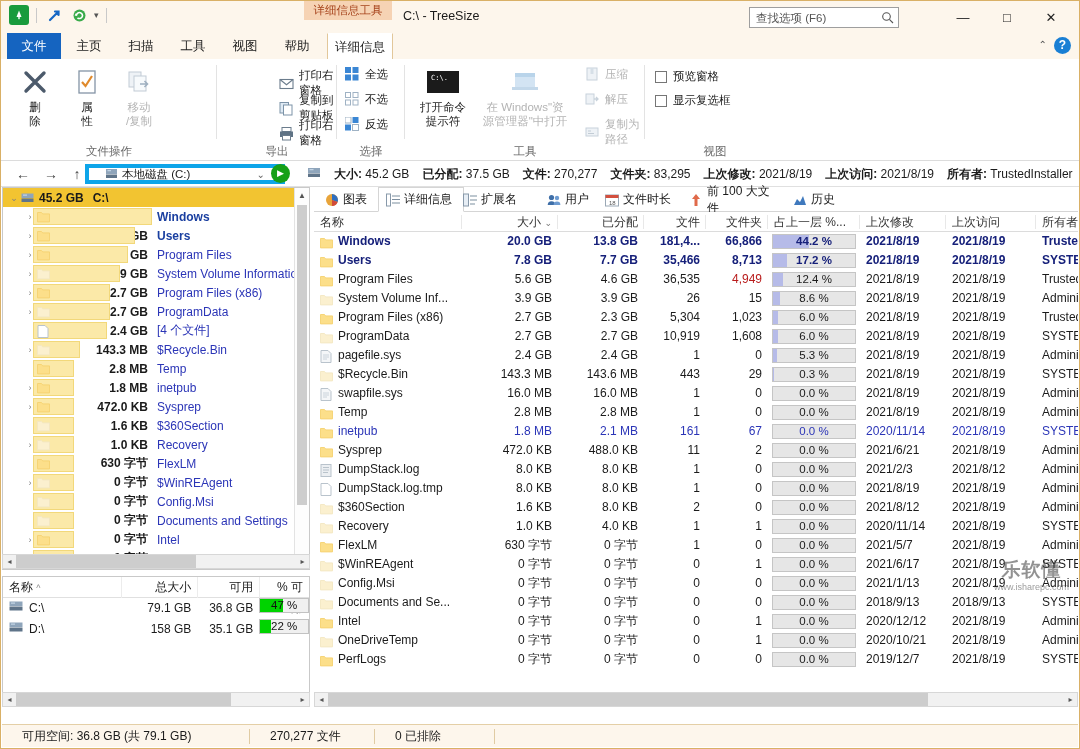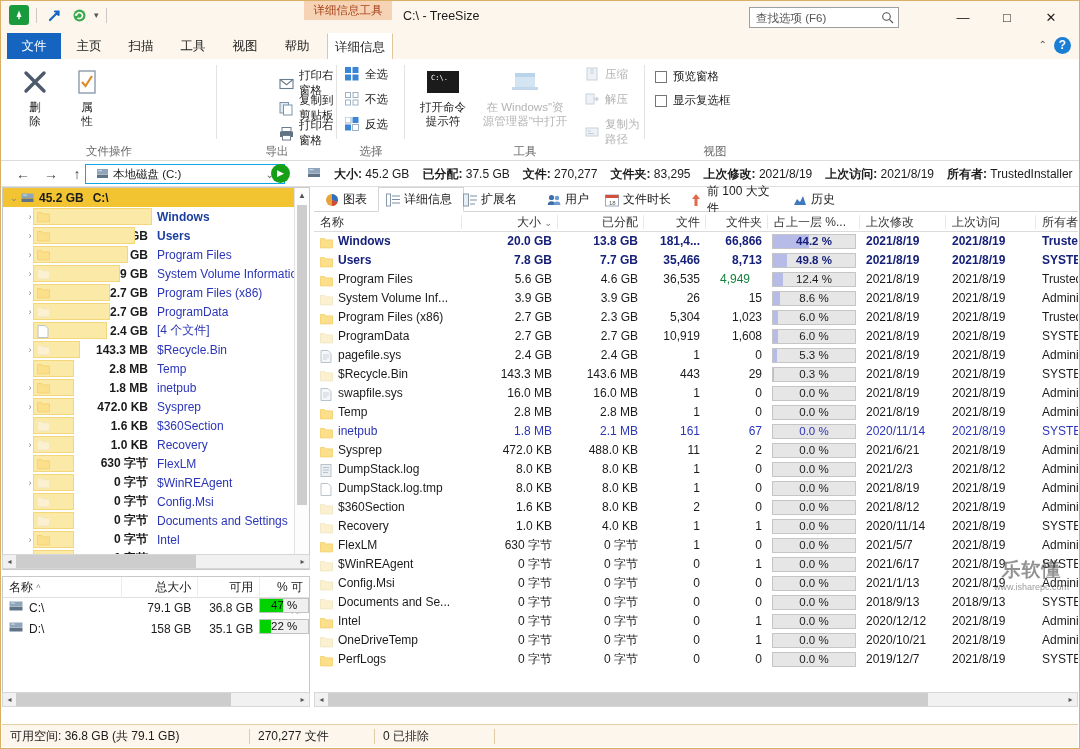--- a/index.html
+++ b/index.html
@@ -61,22 +61,22 @@
   .sm-ic { width:15px; height:15px; display:inline-block; flex:none; }
   .cbrow { position:absolute; display:flex; align-items:center; gap:6px; font-size:11.5px; }
   .cbox { width:12px; height:12px; border:1px solid #767676; background:#fff; }
 
   
   .addrbar { position:relative; height:26px; background:#fff;
              border-bottom:1px solid #e0e0e0; }
   .navbtn { position:absolute; top:3px; width:20px; height:20px; text-align:center;
             line-height:20px; font-size:14px; color:#444; }
   .pathbox { position:absolute; left:84px; top:3px; width:200px; height:20px;
-      border:1px solid #0ea5e9; background:#fff; display:flex; align-items:center;
-      padding:0 10px; font-size:11.5px; gap:4px; }
+      border:4px solid #0ea5e9; background:#fff; display:flex; align-items:center;
+      padding:0 16px; font-size:11.5px; gap:4px; }
   .gobtn { position:absolute; left:270px; top:3px; width:19px; height:19px;
       border-radius:50%; background:#16a017; color:#fff; font-size:9px;
       text-align:center; line-height:19px; }
 
   
   .leftpane { position:absolute; left:1px; top:186px; width:308px; height:519px; }
   .treewrap { position:absolute; left:0; top:0; width:308px; height:383px;
       border:1px solid #c9c9c9; background:#fff; overflow:hidden; }
   .trow { position:relative; height:19px; display:flex; align-items:center;
           font-size:12px; white-space:nowrap; }
@@ -137,21 +137,21 @@
   .vs-thumb { position:absolute; left:2px; right:2px; background:#cdcdcd; }
   .hscroll { position:absolute; height:15px; background:#f1f1f1;
              border:1px solid #d7d7d7; display:flex; align-items:center; }
   .hs-ar { width:13px; text-align:center; font-size:8px; color:#555; }
   .hs-track { position:relative; flex:1; height:13px; }
   .hs-thumb { position:absolute; top:0; bottom:0; background:#cdcdcd; }
 
   
   .statusbar { position:absolute; left:1px; bottom:1px; width:1076px; height:23px;
       background:#fdf6ec; border-top:1px solid #e4cfa6; font-size:12px; }
-  .sb { position:absolute; top:0; height:23px; line-height:23px; padding:0 8px; }
+  .sb { position:absolute; top:0; height:23px; line-height:23px; padding:0 20px; }
   .sb .vsep { position:absolute; right:0; top:4px; bottom:4px; width:1px;
               background:#e0cba3; }
 
   .wmark { position:absolute; left:655px; top:371px; width:125px; height:42px;
       opacity:.55; text-align:center; pointer-events:none; }
   .wmark .w1 { font-size:19px; font-weight:bold; color:#3a3a3a; letter-spacing:1px;
                line-height:24px; }
   .wmark .w2 { font-size:9px; color:#4a4a4a; }
 </style>
 </head>
@@ -230,20 +230,31 @@
       <div class="bigbtn" style="left:60px;">
         <div class="glyph">
           <svg width="26" height="26" viewBox="0 0 26 26">
               <rect x="5" y="2" width="16" height="22" fill="#fff" stroke="#8494a6" stroke-width="1.3"></rect>
               <path d="M8 13 L11.5 17 L18 7" stroke="#e08a2c" stroke-width="2.2" fill="none"></path>
             </svg>
         </div>
         <div class="lbl">属</div>
         <div class="lbl">性</div>
       </div>
+      <div class="bigbtn dim" style="left:112px;">
+        <div class="glyph">
+          <svg width="26" height="26" viewBox="0 0 26 26">
+              <rect x="3" y="3" width="12" height="15" fill="#eef2f6" stroke="#c2cbd5"></rect>
+              <rect x="8" y="7" width="12" height="15" fill="#f7fafc" stroke="#c2cbd5"></rect>
+              <path d="M14 15 L21 15 M18.5 12 L21.5 15 L18.5 18" stroke="#9fb0c0" stroke-width="1.6" fill="none"></path>
+            </svg>
+        </div>
+        <div class="lbl">移动</div>
+        <div class="lbl">/复制</div>
+      </div>
       <div class="gtitle">文件操作</div>
       <div class="gsep"></div>
     </div>
 
     <div class="rgroup" style="left:216px;width:120px;">
       <div class="smallrow" style="left:62px;top:9px;">
         <span class="sm-ic">
           <svg width="15" height="15" viewBox="0 0 15 15">
               <rect x="1" y="3.5" width="13" height="9" fill="#fff" stroke="#6b7c8c" stroke-width="1.1"></rect>
               <path d="M1 3.5 L7.5 8.7 L14 3.5" stroke="#6b7c8c" stroke-width="1.1" fill="none"></path>
@@ -769,35 +780,35 @@
             <div class="gc" style="left:0px;width:148px;padding-left:24px;font-weight:bold;color:#16207a;"><span class="rowic" style="left:6px;"><svg width="13" height="12" viewBox="0 0 13 12">
                   <path d="M0.5 1.5 h4 l1.2 1.4 h6.8 v8 h-12 z" fill="#fcdf8a" stroke="#f5d170" stroke-width="0.9"></path>
                 </svg></span>Users</div>
             <div class="gc num" style="left:148px;width:96px;font-weight:bold;color:#16207a;">7.8 GB</div>
             <div class="gc num" style="left:244px;width:86px;font-weight:bold;color:#16207a;">7.7 GB</div>
             <div class="gc num" style="left:330px;width:62px;font-weight:bold;color:#16207a;">35,466</div>
             <div class="gc num" style="left:392px;width:62px;font-weight:bold;color:#16207a;">8,713</div>
             <div class="gc" style="left:454px;width:92px;padding:0 4px;">
               <div class="pbarcell" style="left:4px;right:4px;">
                 <div class="pbarfill" style="width:17.2%;"></div>
-                <div class="pbartxt" style="font-weight:bold;color:#16207a;">49.8 %</div>
+                <div class="pbartxt" style="font-weight:bold;color:#16207a;">17.2 %</div>
               </div>
             </div>
             <div class="gc" style="left:546px;width:86px;font-weight:bold;color:#16207a;">2021/8/19</div>
             <div class="gc" style="left:632px;width:90px;font-weight:bold;color:#16207a;">2021/8/19</div>
             <div class="gc" style="left:722px;width:120px;font-weight:bold;color:#16207a;">SYSTEM</div>
           </div>
           <div class="grow">
             <div class="gc" style="left:0px;width:148px;padding-left:24px;color:#1b1b1b;"><span class="rowic" style="left:6px;"><svg width="13" height="12" viewBox="0 0 13 12">
                   <path d="M0.5 1.5 h4 l1.2 1.4 h6.8 v8 h-12 z" fill="#fcdf8a" stroke="#f5d170" stroke-width="0.9"></path>
                 </svg></span>Program Files</div>
             <div class="gc num" style="left:148px;width:96px;color:#1b1b1b;">5.6 GB</div>
             <div class="gc num" style="left:244px;width:86px;color:#1b1b1b;">4.6 GB</div>
             <div class="gc num" style="left:330px;width:62px;color:#1b1b1b;">36,535</div>
-            <div class="gc num" style="left:380px;width:62px;color:#15803d;">4,949</div>
+            <div class="gc num" style="left:392px;width:62px;color:#b91c1c;">4,949</div>
             <div class="gc" style="left:454px;width:92px;padding:0 4px;">
               <div class="pbarcell" style="left:4px;right:4px;">
                 <div class="pbarfill" style="width:12.4%;"></div>
                 <div class="pbartxt" style="color:#1b1b1b;">12.4 %</div>
               </div>
             </div>
             <div class="gc" style="left:546px;width:86px;color:#1b1b1b;">2021/8/19</div>
             <div class="gc" style="left:632px;width:90px;color:#1b1b1b;">2021/8/19</div>
             <div class="gc" style="left:722px;width:120px;color:#1b1b1b;">TrustedInstaller</div>
           </div>

